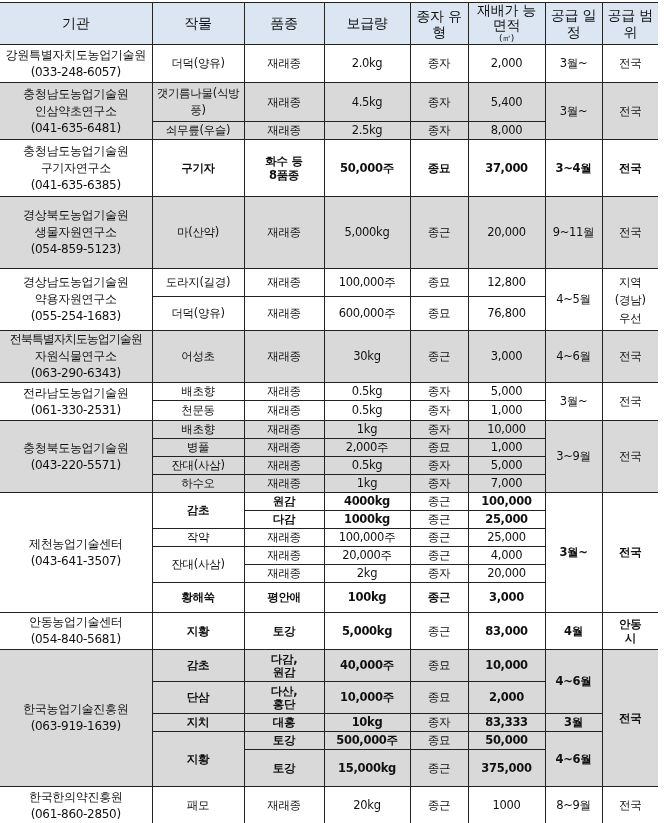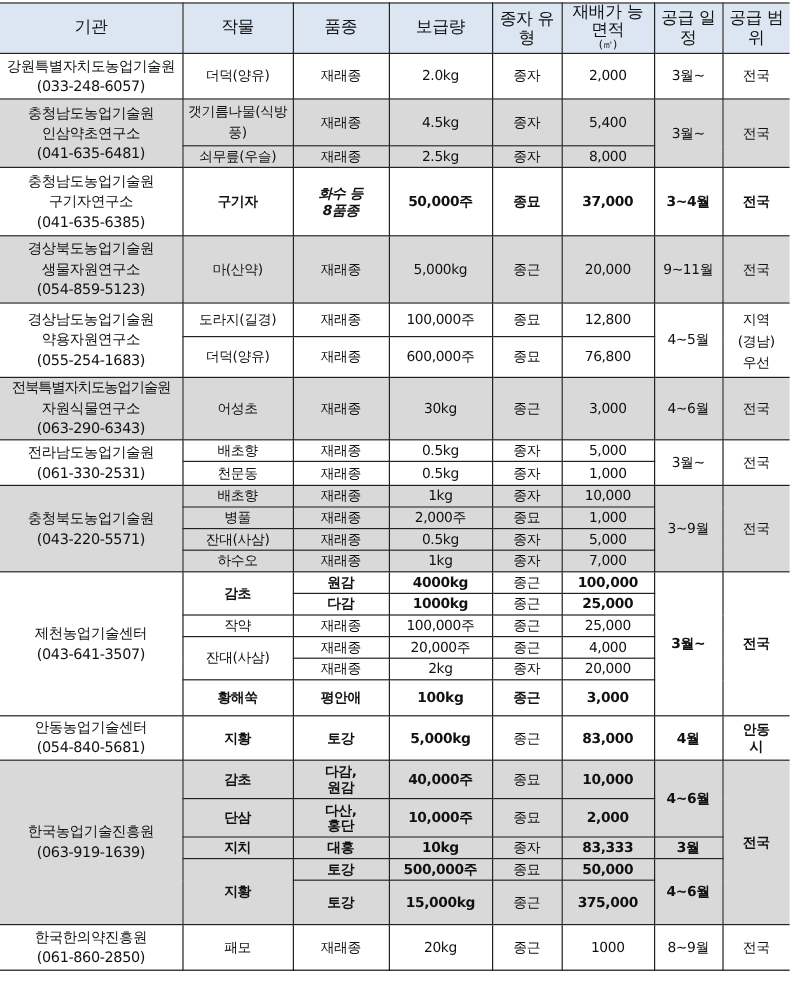--- a/index.html
+++ b/index.html
@@ -88,29 +88,29 @@
       <td>8,000</td>
     </tr>
 
     <tr style="height:56px;">
       <td class="org">
           <div>충청남도농업기술원</div>
           <div>구기자연구소</div>
           <div>(041-635-6385)</div>
         </td>
       <td class="b">구기자</td>
-      <td class="b" style="line-height:14px;padding:14px 16px;font-style:italic;">화수 등 8품종</td>
+      <td class="b" style="line-height:14px;padding:14px 16px;">화수 등 8품종</td>
       <td class="b">50,000주</td>
       <td class="b">종묘</td>
       <td class="b">37,000</td>
       <td class="b">3~4월</td>
       <td class="b">전국</td>
     </tr>
 
-    <tr class="g" style="height:56px;">
+    <tr class="g" style="height:72px;">
       <td class="org">
           <div>경상북도농업기술원</div>
           <div>생물자원연구소</div>
           <div>(054-859-5123)</div>
         </td>
       <td>마(산약)</td>
       <td>재래종</td>
       <td>5,000kg</td>
       <td>종근</td>
       <td>20,000</td>

